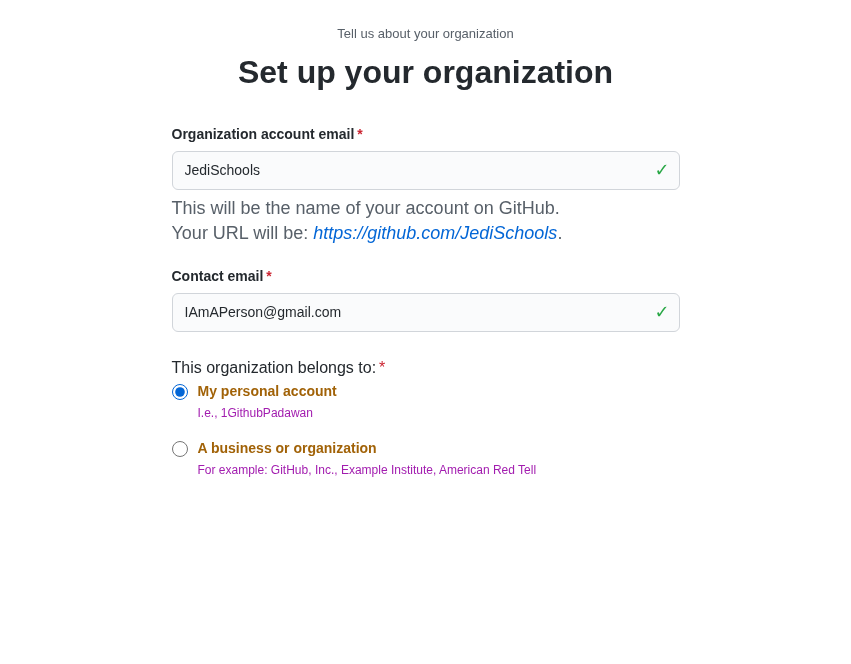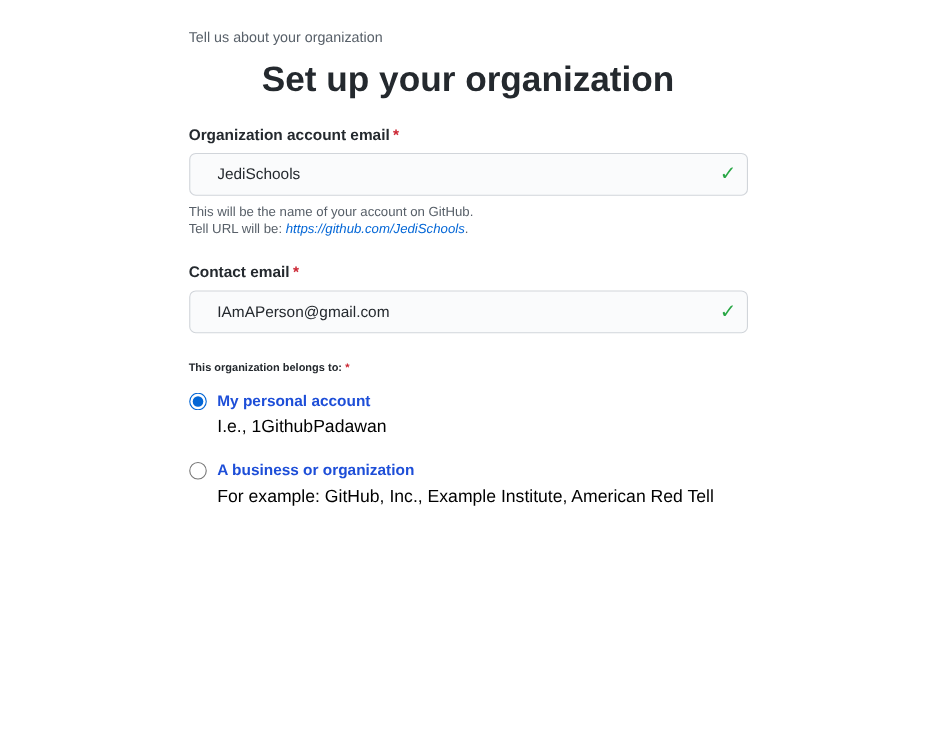--- a/index.html
+++ b/index.html
@@ -16,31 +16,32 @@
       line-height: 1.5;
     }
 
     .page-container {
       max-width: 540px;
       margin: 0 auto;
       padding: 24px 16px;
     }
 
     .step-label {
+      text-align: center;
       font-size: 13px;
       color: #586069;
       margin-bottom: 8px;
     }
 
     .page-heading {
       text-align: center;
       font-size: 32px;
       font-weight: 700;
       color: #24292e;
-      margin-bottom: 20px;
+      margin-bottom: 32px;
       line-height: 1.25;
     }
 
     .form-group {
       margin-bottom: 20px;
     }
 
     .form-label {
       display: block;
       font-weight: 600;
@@ -53,60 +54,60 @@
       color: #cb2431;
       margin-left: 3px;
     }
 
     .input-wrapper {
       position: relative;
     }
 
     .form-input {
       width: 100%;
-      padding: 8px 36px 8px 25px;
+      padding: 8px 36px 8px 12px;
       font-size: 14px;
       border: 1px solid #d1d5da;
       border-radius: 6px;
       color: #24292e;
       background: #fafbfc;
       outline: none;
       line-height: 1.5;
     }
 
     .check-icon {
       position: absolute;
       right: 10px;
       top: 50%;
       transform: translateY(-50%);
       color: #28a745;
       font-size: 18px;
     }
 
     .form-hint {
-      font-size: 12px;
+      font-size: 18px;
       color: #586069;
       margin-top: 6px;
       line-height: 1.4;
     }
 
     .form-hint a {
       color: #0366d6;
       text-decoration: none;
       font-style: italic;
     }
 
     .belongs-section {
       margin-top: 24px;
     }
 
     .belongs-label {
-      font-weight: 700;
-      font-size: 10px;
-      margin-bottom: 12px;
+      font-weight: 400;
+      font-size: 16px;
+      margin-bottom: 1px;
     }
 
     .radio-option {
       display: flex;
       align-items: flex-start;
       margin-bottom: 16px;
       cursor: pointer;
     }
 
     .radio-option input[type="radio"] {
@@ -120,26 +121,26 @@
     }
 
     .radio-content {
       display: flex;
       flex-direction: column;
     }
 
     .radio-title {
       font-weight: 600;
       font-size: 14px;
-      color: #1d4ed8;
+      color: #a16207;
     }
 
     .radio-description {
-      font-size: 16px;
-      color: #000000;
+      font-size: 12px;
+      color: #a21caf;
       margin-top: 2px;
     }
   </style>
 </head>
 <body>
 
 <div class="page-container">
 
   <p class="step-label">Tell us about your organization</p>
 
@@ -148,21 +149,21 @@
   <div class="form-group">
     <label class="form-label">
       <span>Organization account email</span><span class="required-star">*</span>
     </label>
     <div class="input-wrapper">
       <input type="text" class="form-input" value="JediSchools" style="">
       <span class="check-icon">✓</span>
     </div>
     <div class="form-hint">
       <span>This will be the name of your account on GitHub.</span><br>
-      <span>Tell URL will be: </span><a href="#">https://github.com/JediSchools</a><span>.</span>
+      <span>Your URL will be: </span><a href="#">https://github.com/JediSchools</a><span>.</span>
     </div>
   </div>
 
   <div class="form-group">
     <label class="form-label">
       <span>Contact email</span><span class="required-star">*</span>
     </label>
     <div class="input-wrapper">
       <input type="email" class="form-input" value="IAmAPerson@gmail.com" style="">
       <span class="check-icon">✓</span>

